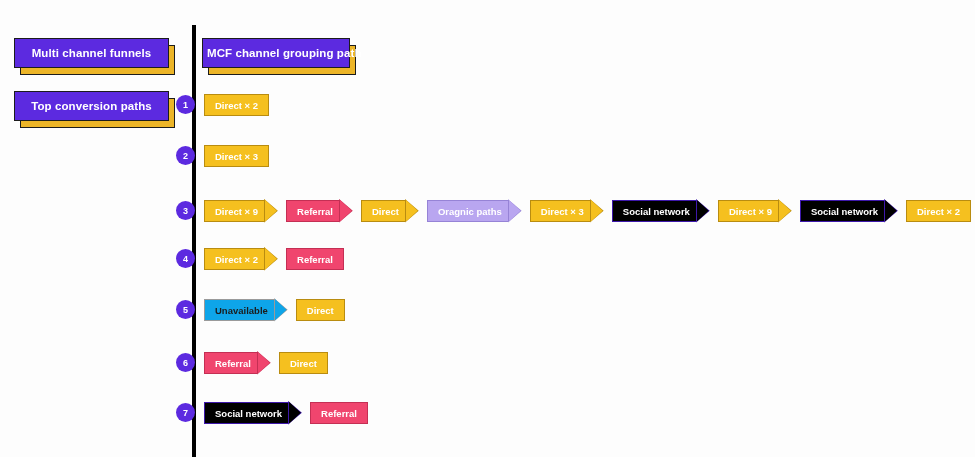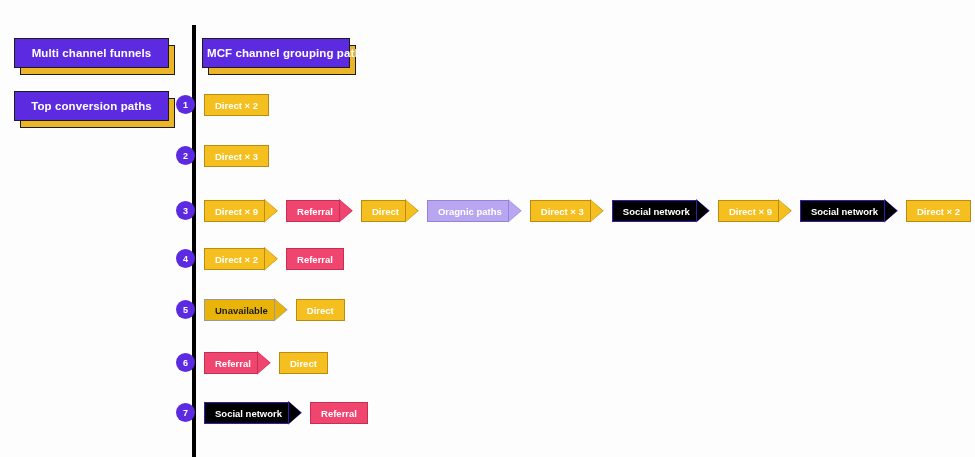--- a/index.html
+++ b/index.html
@@ -149,21 +149,21 @@
   }
 
   .tag.yellow { background: #f5c01f; border-color: #b98c10; color: #ffffff; }
   .tag.yellow.arrow::before { background: #b98c10; }
   .tag.pink   { background: #f0456e; border-color: #c42f54; text-align: right; }
   .tag.pink.arrow::before { background: #c42f54; }
   .tag.purple { background: #000000; border-color: #3e18ab; }
   .tag.purple.arrow::before { background: #3e18ab; }
   .tag.lavender { background: #b9a6f0; border-color: #9683d6; }
   .tag.lavender.arrow::before { background: #9683d6; }
-  .tag.white  { background: #eab308; border-color: #9a9a9a; color: #1c1c1c; font-weight: bold; }
+  .tag.white  { background: #0ea5e9; border-color: #9a9a9a; color: #1c1c1c; font-weight: bold; }
   .tag.white.arrow::before { background: #9a9a9a; }
 </style>
 </head>
 <body style="background: rgb(253, 253, 253);">
 
 <div id="stage">
 
   <div class="card" id="card-multi" style="left: 14px; top: 38px; width: 155px;">
     <div class="shadow"></div>
     <div class="face">Multi channel funnels</div>

